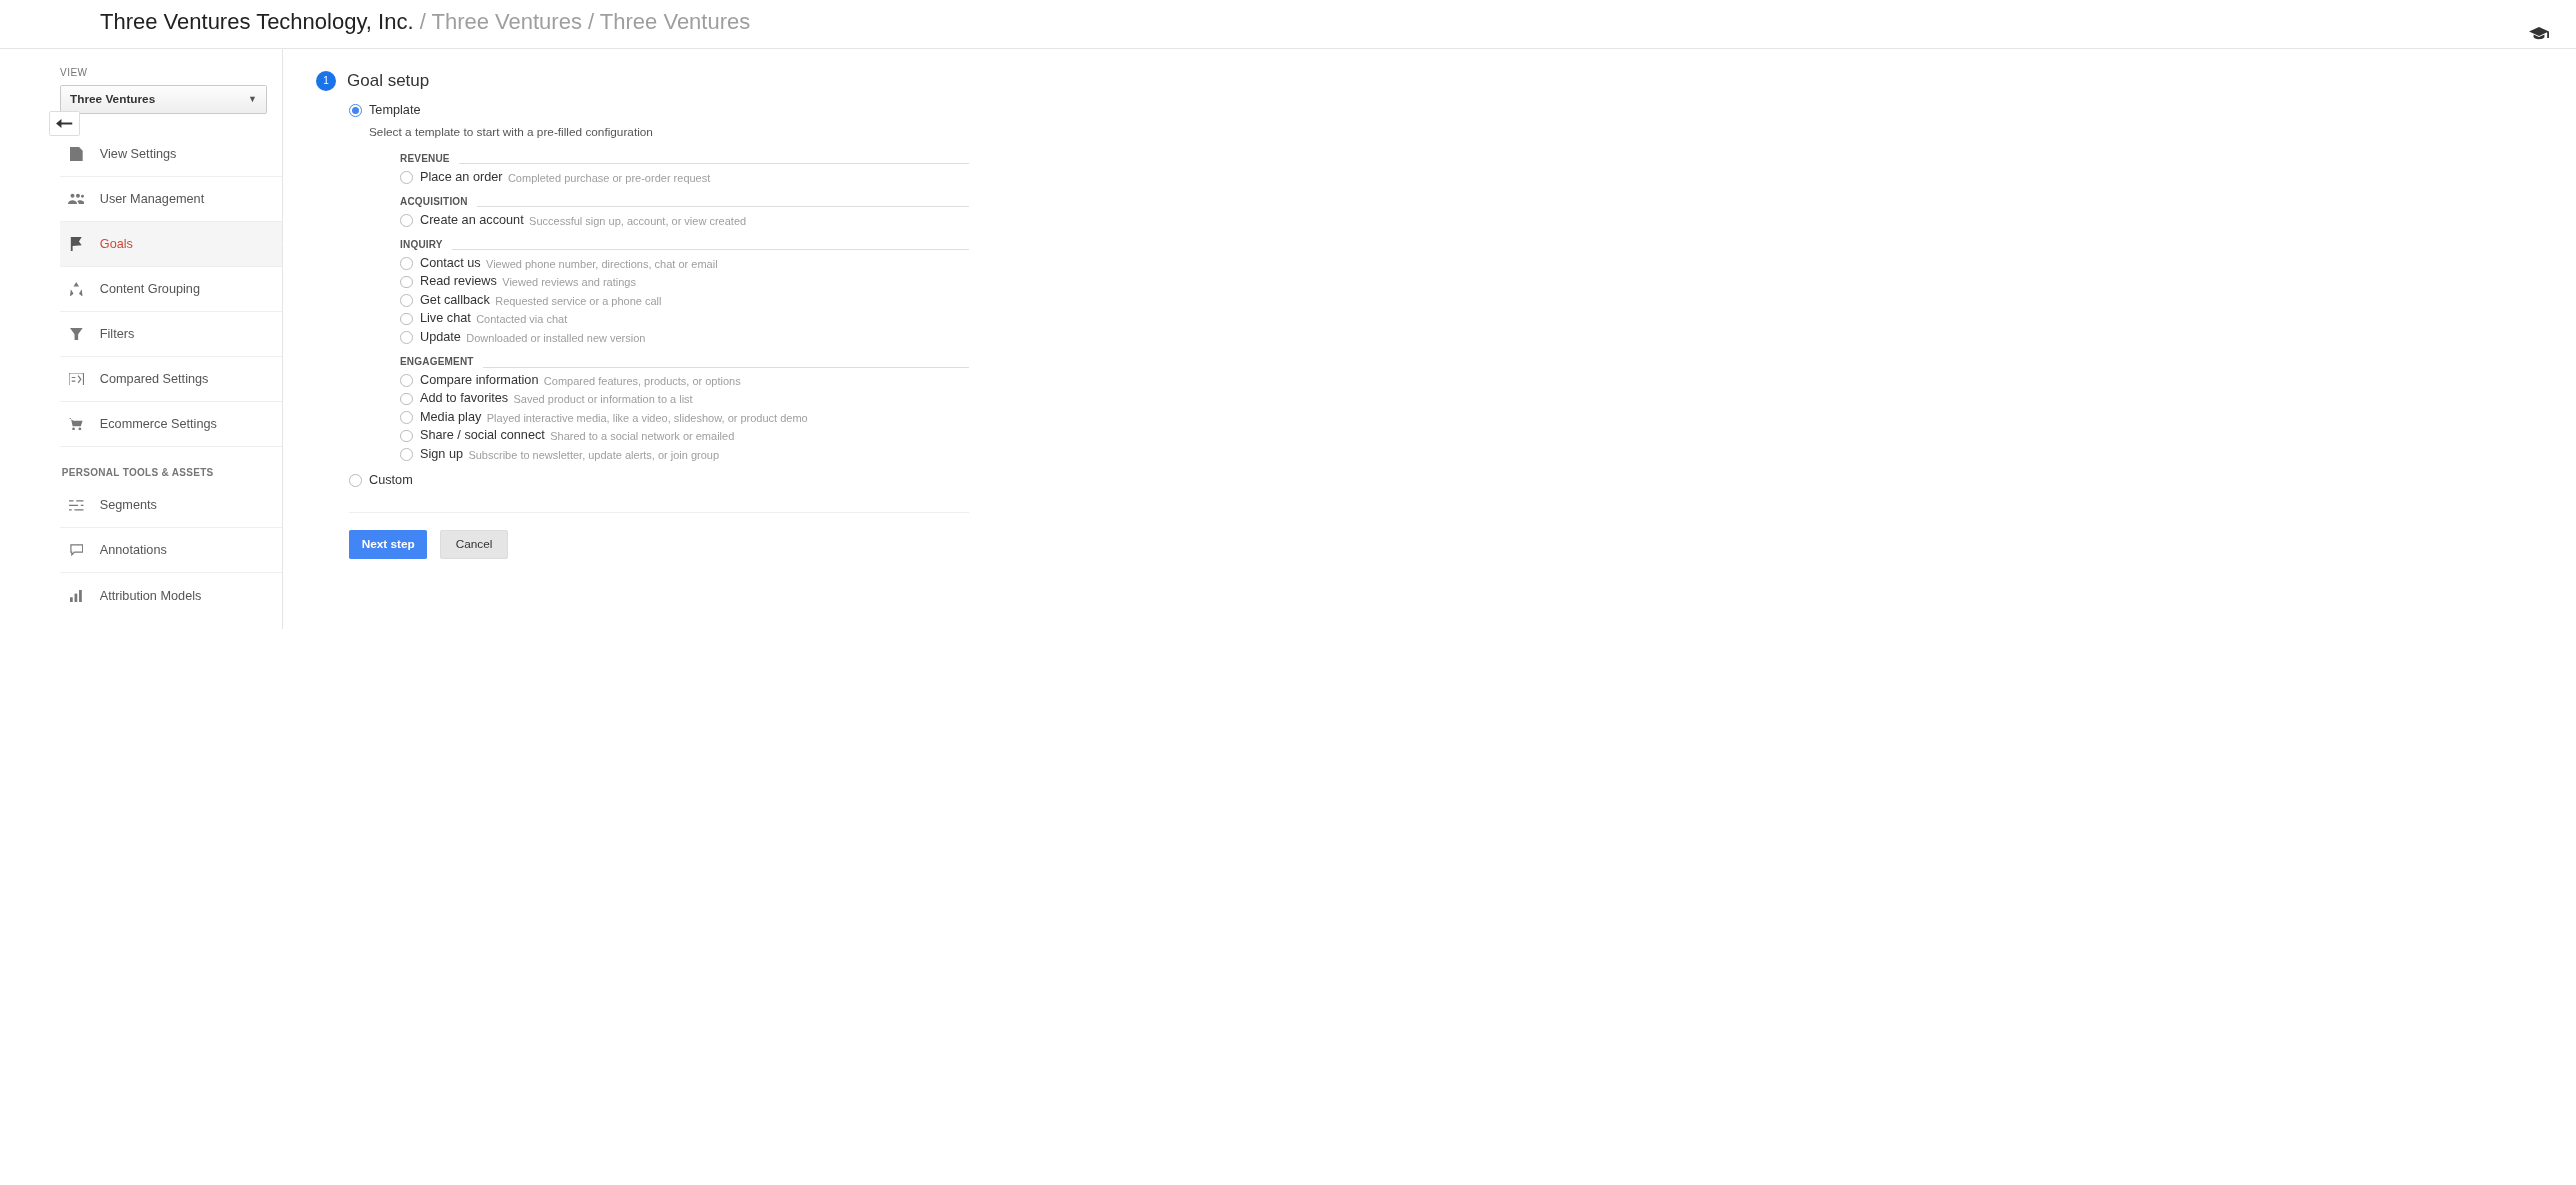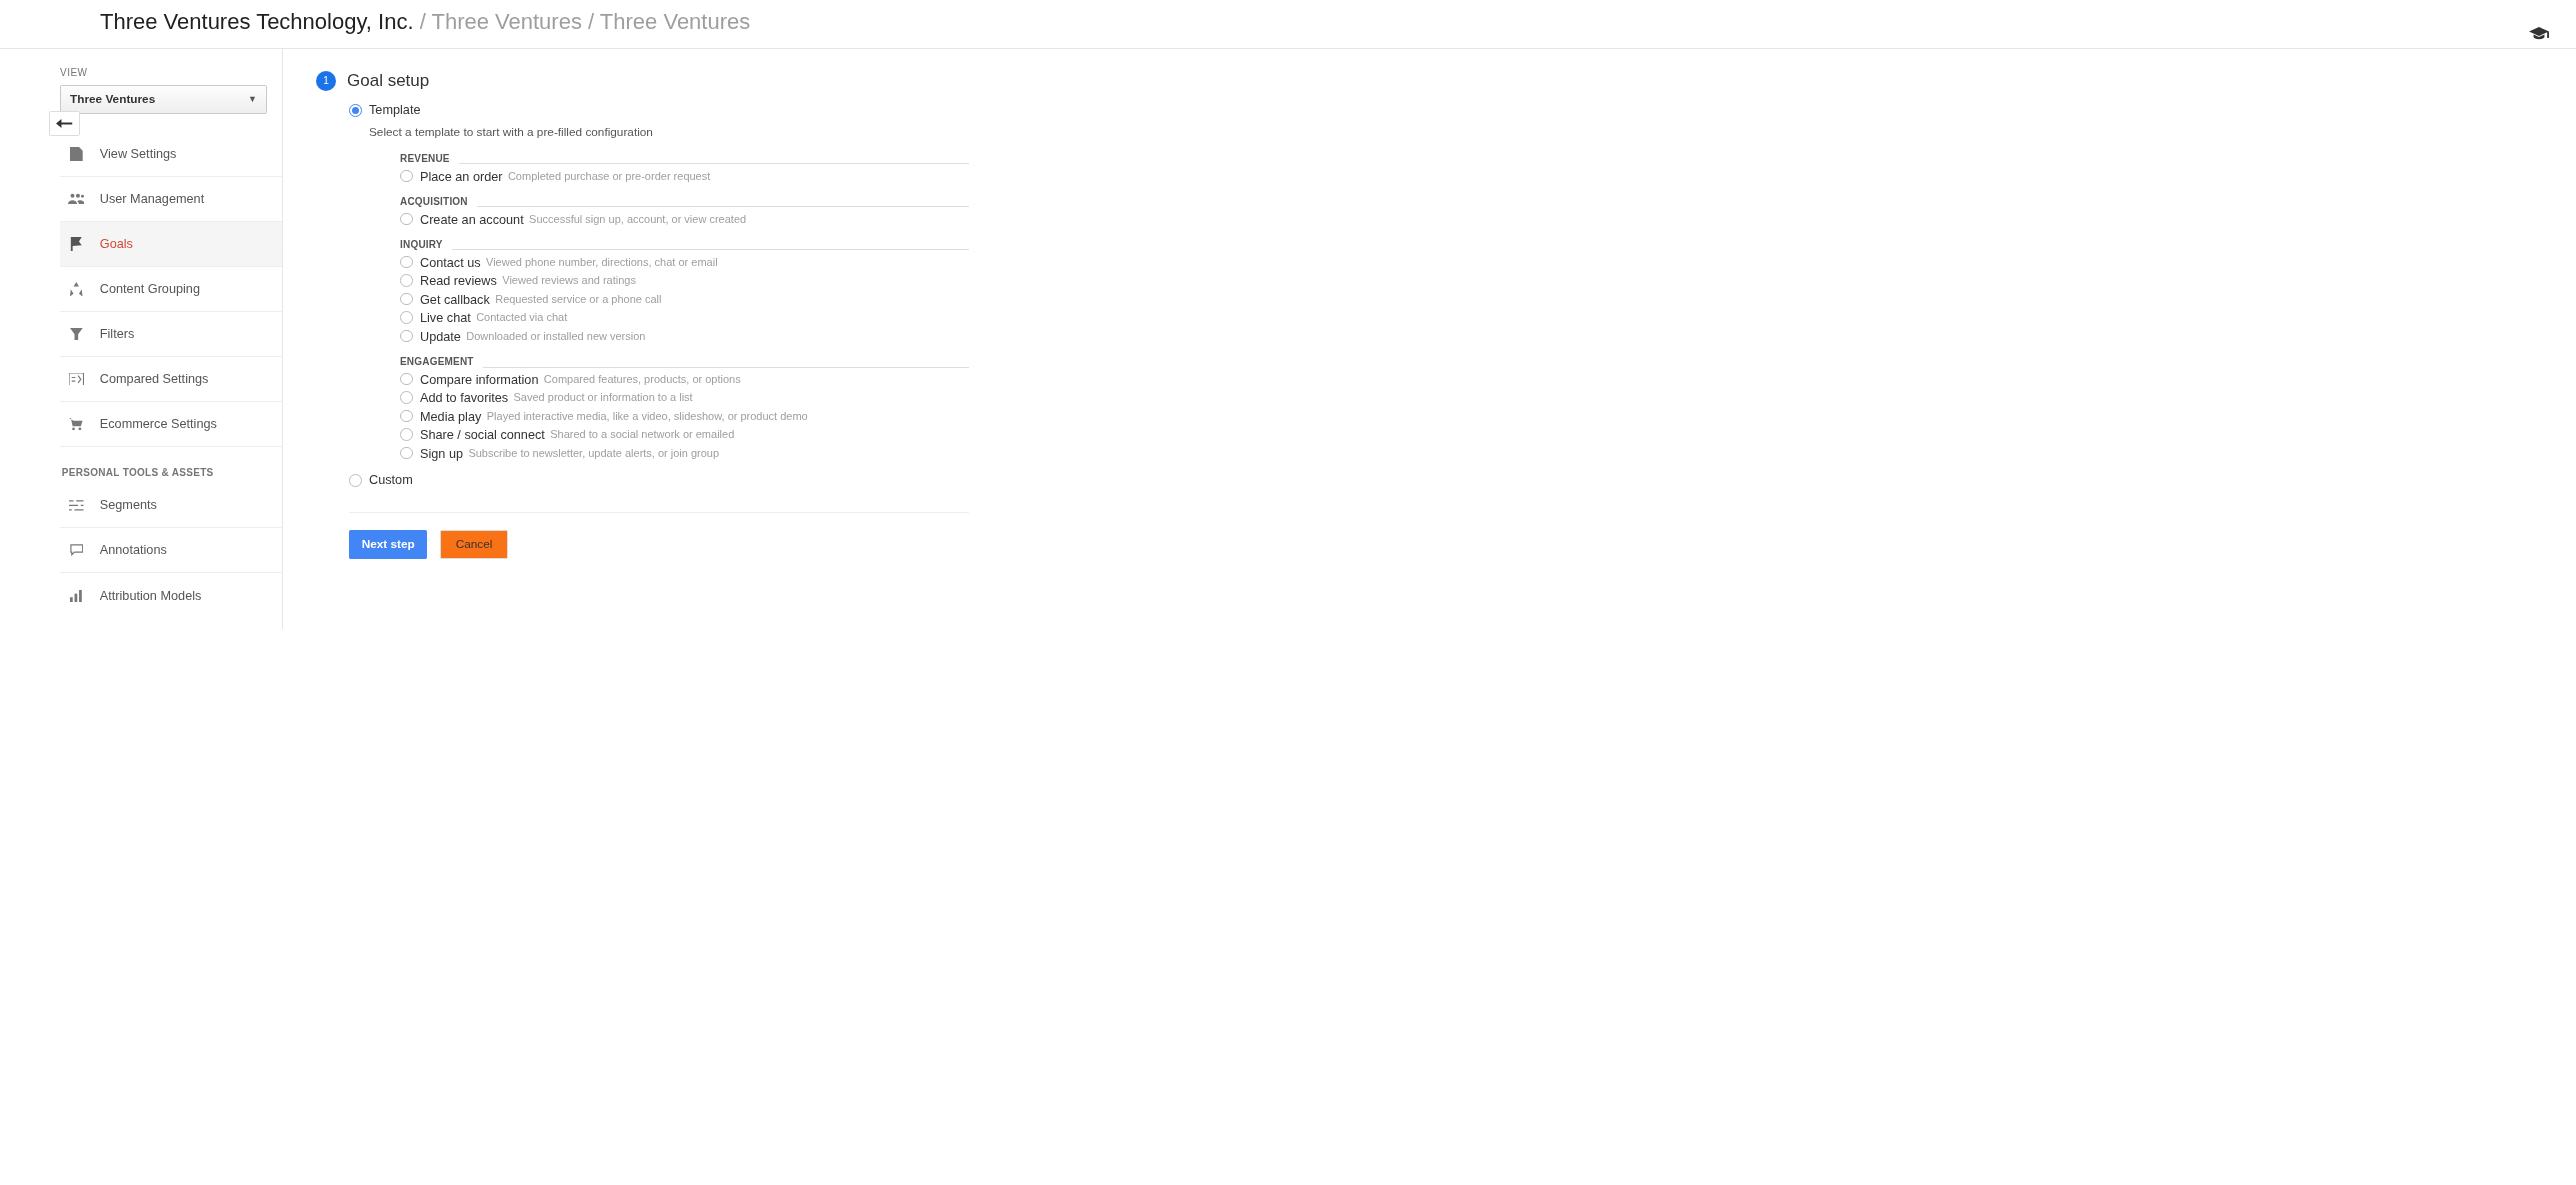--- a/index.html
+++ b/index.html
@@ -41,27 +41,27 @@
 .radio.checked { border-color:#4285f4; }
 .radio.checked::after { content:""; width:7.3px; height:7.3px; border-radius:50%; background:#4285f4; }
 .radio + .rlabel { font-size:12.7px; color:#333; cursor:pointer; }
 .radio-helper { font-size:11px; color:#9e9e9e; margin-left:5.4px; }
 
 .sub1 { font-size:11.8px; color:#555; margin:7.3px 0 14.5px 20px; }
 .group-block { margin-left:51px; margin-bottom:12.7px; }
 .grp-head { display:flex; align-items:flex-end; margin-bottom:5.4px; }
 .grp-head .glabel { font-size:10px; font-weight:700; color:#555; letter-spacing:0.2px; }
 .grp-head .gline { flex:1; height:0.9px; background:#ddd; margin-left:9px; }
-.opt { display:flex; align-items:flex-start; margin-bottom:4.5px; }
+.opt { display:flex; align-items:flex-end; margin-bottom:4.5px; }
 .opt .rlabel { font-size:12.7px; color:#333; }
 
 hr.ftr { border:none; border-top:0.9px solid #eee; margin:25px 0 16.3px 0; max-width:625px; }
 .btns { display:flex; gap:12.7px; }
 .btn-primary { background:#4285f4; color:#fff; border:none; height:29px; padding:0 12.7px; font-size:11.8px; font-weight:700; border-radius:1.8px; cursor:pointer; }
-.btn-default { background:#f97316; color:#333; border:0.9px solid #dcdcdc; height:29px; padding:0 14.5px; font-size:11.8px; border-radius:1.8px; cursor:pointer; }
+.btn-default { background:#e5e5e5; color:#333; border:0.9px solid #dcdcdc; height:29px; padding:0 14.5px; font-size:11.8px; border-radius:1.8px; cursor:pointer; }
 </style>
 </head>
 <body>
 
 <div class="header">
   <div class="title-line">
     <span>Three Ventures Technology, Inc.</span>
     <span class="grey"> / <span>Three Ventures</span> / <span>Three Ventures</span></span>
   </div>
   <span class="grad-cap">

